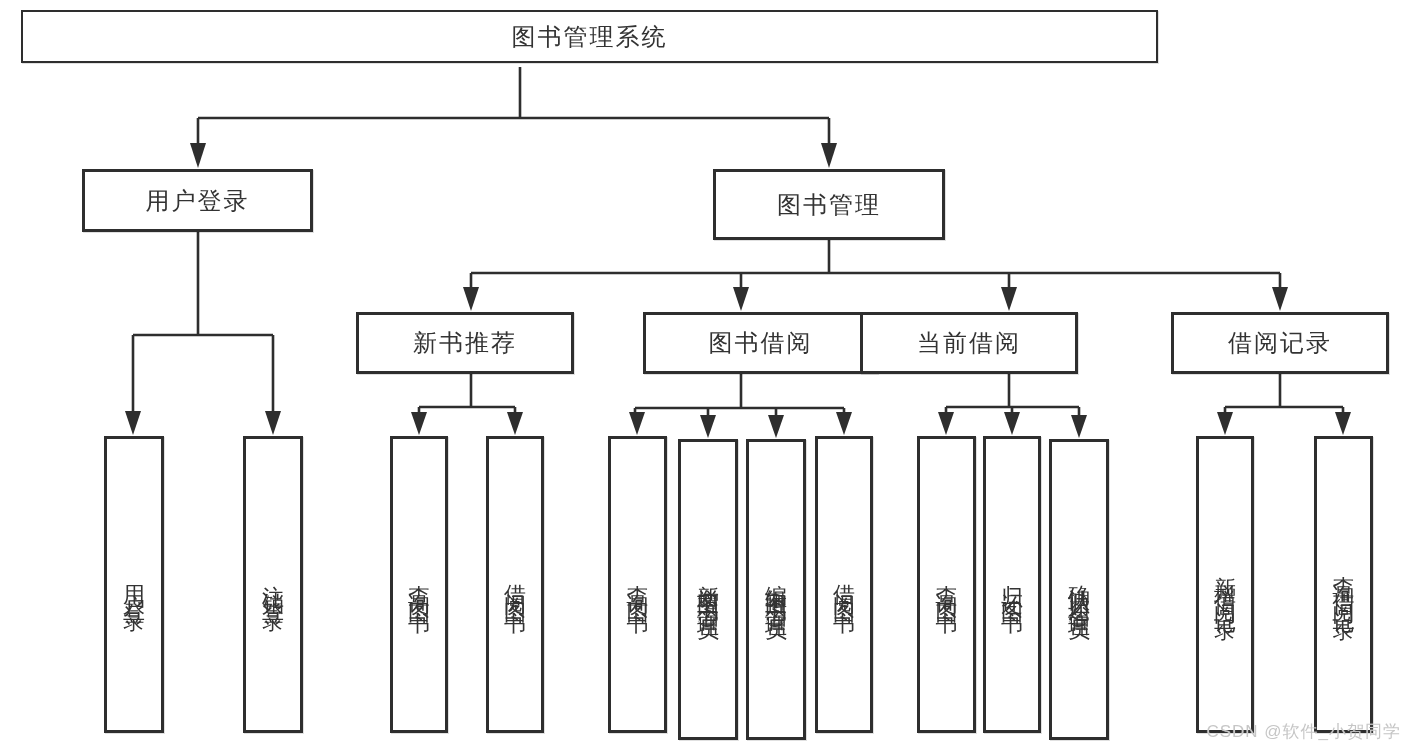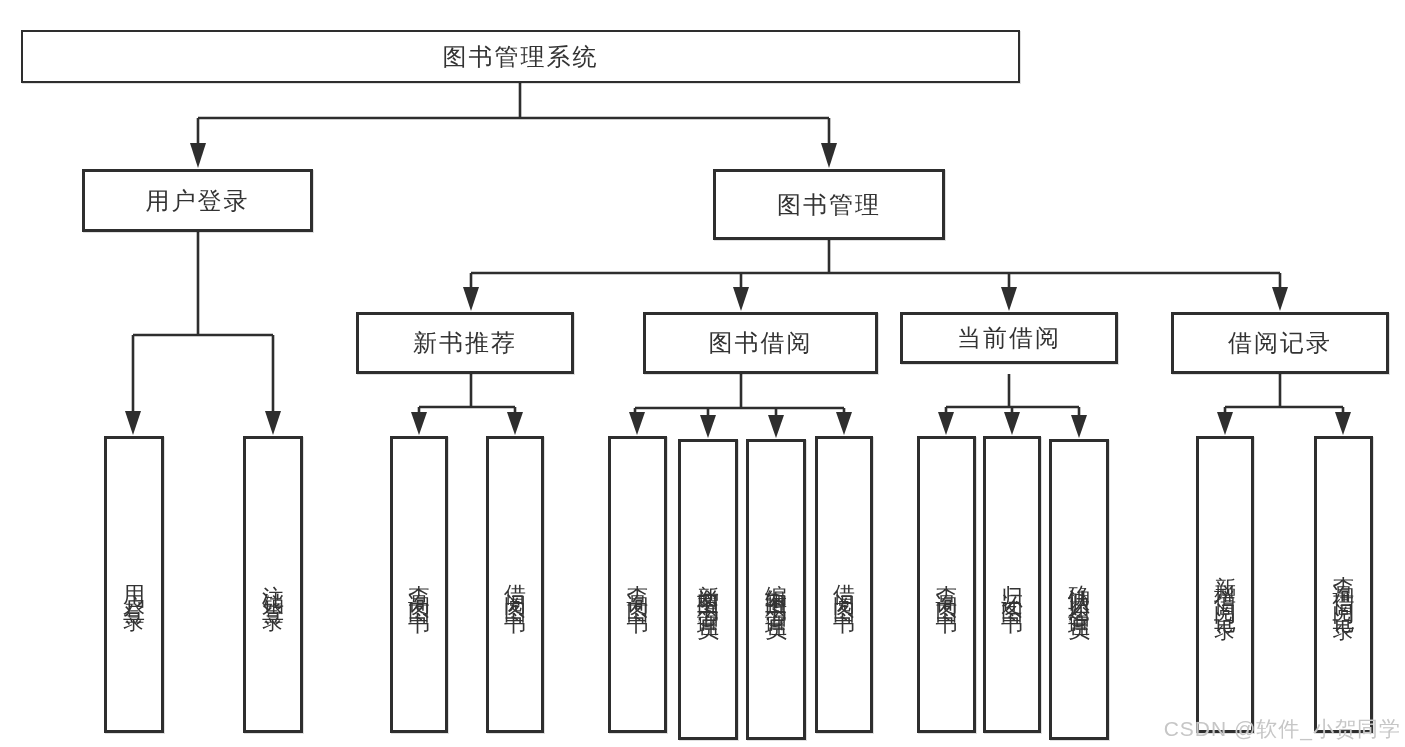--- a/index.html
+++ b/index.html
@@ -20,21 +20,21 @@
     font-size:24px;letter-spacing:2px;white-space:nowrap;color:#333;
   }
   .box.v span{
     writing-mode:vertical-rl;text-orientation:mixed;
     font-size:22px;letter-spacing:9px;line-height:1;color:#333;
     white-space:nowrap;
   }
   .box.v.tall span{letter-spacing:5px;}
   .watermark{
     position:absolute;z-index:5;right:4px;bottom:4px;
-    font-size:21px;color:#c6c6c6;letter-spacing:1px;
+    font-size:17px;color:#c6c6c6;letter-spacing:1px;
     text-shadow:0 0 1px rgba(255,255,255,0.6);
     pointer-events:none;white-space:nowrap;
   }
 </style>
 </head>
 <body>
 
 <div id="stage">
 
   <svg class="connectors" width="1405" height="747" viewBox="0 0 1405 747">
@@ -77,38 +77,38 @@
 
       <polygon points="938,412 954,412 946,435"></polygon>
       <polygon points="1004,412 1020,412 1012,435"></polygon>
       <polygon points="1071,415 1087,415 1079,438"></polygon>
 
       <polygon points="1217,412 1233,412 1225,435"></polygon>
       <polygon points="1335,412 1351,412 1343,435"></polygon>
     </g>
   </svg>
 
-  <div class="box h" style="left:21px;top:30px;width:999px;height:53px;border-width:2.5px">
+  <div class="box h" style="left:21px;top:10px;width:1137px;height:53px;border-width:2.5px">
     <span>图书管理系统</span>
   </div>
 
   <div class="box h" style="left:82px;top:169px;width:231px;height:63px">
     <span>用户登录</span>
   </div>
   <div class="box h" style="left:713px;top:169px;width:232px;height:71px">
     <span>图书管理</span>
   </div>
 
   <div class="box h" style="left:356px;top:312px;width:218px;height:62px">
     <span>新书推荐</span>
   </div>
   <div class="box h" style="left:643px;top:312px;width:235px;height:62px">
     <span>图书借阅</span>
   </div>
-  <div class="box h" style="left:900px;top:312px;width:218px;height:52px">
+  <div class="box h" style="left:860px;top:312px;width:218px;height:62px">
     <span>当前借阅</span>
   </div>
   <div class="box h" style="left:1171px;top:312px;width:218px;height:62px">
     <span>借阅记录</span>
   </div>
 
   <div class="box v" style="left:104px;top:436px;width:60px;height:297px">
     <span>用户登录</span>
   </div>
   <div class="box v" style="left:243px;top:436px;width:60px;height:297px">

